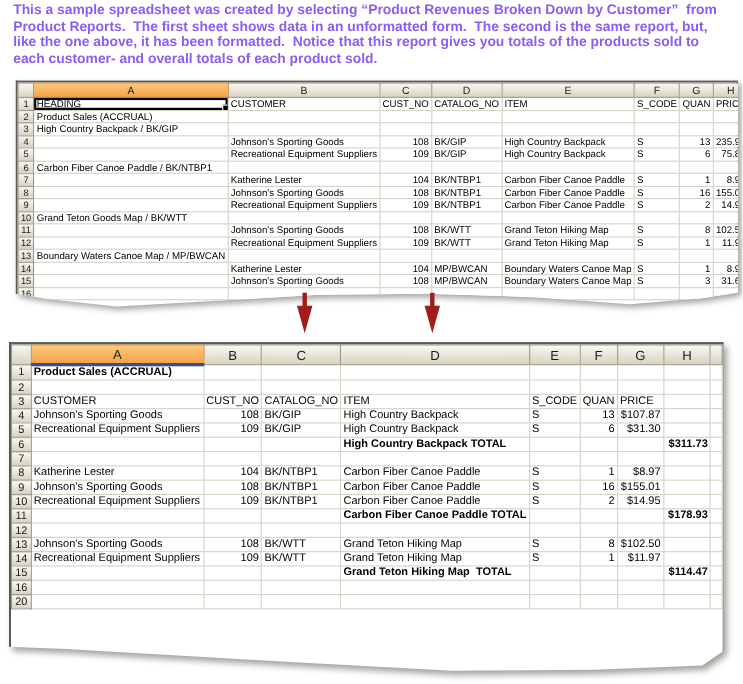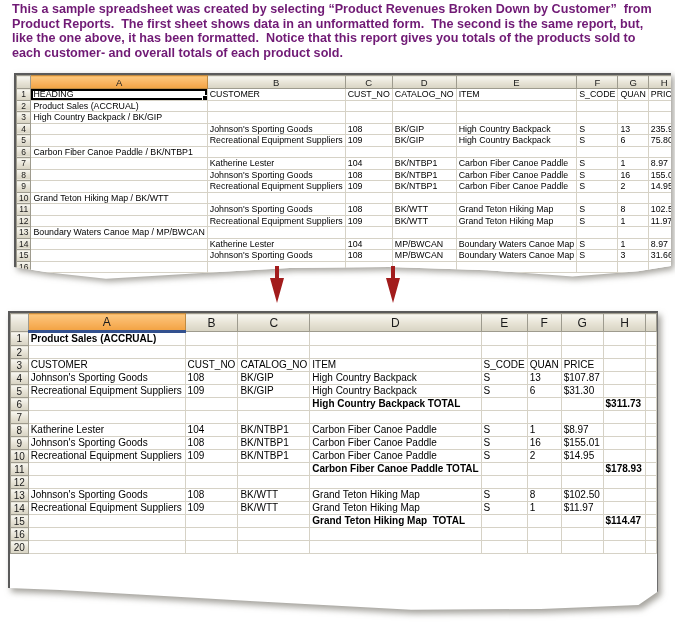--- a/index.html
+++ b/index.html
@@ -4,21 +4,21 @@
 <style>
   html,body{margin:0;padding:0;}
   body{
     width:675px;height:622px;position:relative;background:#ffffff;
     font-family:"Liberation Sans",sans-serif;overflow:hidden;
   }
   
   .intro{
     position:absolute;left:12px;top:2px;width:655px;
     font-size:12.6px;font-weight:bold;line-height:14.6px;
-    color:#701a75;white-space:pre-wrap;margin:0;
+    color:#8b5cf6;white-space:pre-wrap;margin:0;
   }
   
   .paper{position:absolute;}
   .paper1{left:14px;top:73px;width:657px;height:212px;filter:drop-shadow(3px 3px 3px rgba(90,85,75,.55));z-index:2;}
   .paper2{left:8px;top:311px;width:650px;height:300px;filter:drop-shadow(3px 4px 3px rgba(90,85,75,.55));z-index:3;}
   .torn{
     width:100%;height:100%;background:#fff;box-sizing:border-box;
     border:1px solid #6e6e6e;border-top:2px solid #5a5a5a;border-left:2px solid #5a5a5a;
   }
   .paper1 .torn{
@@ -28,21 +28,21 @@
     clip-path:polygon(0 0,100% 0,100% 93.5%,97% 98%,82% 99.3%,62% 99.6%,40% 97%,20% 94.5%,8% 93%,0 92.3%);
   }
   
   table.sheet{border-collapse:collapse;table-layout:fixed;}
   .sheet th,.sheet td{overflow:hidden;white-space:pre;box-sizing:border-box;padding:0 2px;}
   .sheet th{
     background:linear-gradient(180deg,#F8F7F1 0%,#E6E2D4 55%,#D7D3C3 100%);
     border:1px solid #9E9B8E;font-weight:normal;color:#1b1b1b;text-align:center;
   }
   .sheet td{border:1px solid #D6D2C6;background:#fff;color:#000;text-align:left;}
-  .sheet td.num{text-align:left;}
+  .sheet td.num{text-align:right;}
   .sheet tr.bold td{font-weight:bold;}
   th.hdr-sel{
     background:linear-gradient(180deg,#FCC87D 0%,#F8B25E 55%,#F2A343 100%);
     border-color:#C08A40;
   }
   th.col-underline{border-bottom:3px solid #33518F;}
   td.sel{outline:2px solid #000;outline-offset:-2px;position:relative;text-decoration:underline;}
   td.sel::after{
     content:"";position:absolute;right:0;bottom:0;width:4px;height:4px;
     background:#000;border-left:1px solid #fff;border-top:1px solid #fff;
@@ -193,21 +193,21 @@
             <td>Recreational Equipment Suppliers</td>
             <td class="num">109</td>
             <td>BK/NTBP1</td>
             <td>Carbon Fiber Canoe Paddle</td>
             <td>S</td>
             <td class="num">2</td>
             <td class="num">14.95</td>
           </tr>
           <tr>
             <th>10</th>
-            <td>Grand Teton Hiking Map / BK/WTT</td>
+            <td>Grand Teton Goods Map / BK/WTT</td>
             <td></td>
             <td></td>
             <td></td>
             <td></td>
             <td></td>
             <td></td>
             <td></td>
           </tr>
           <tr>
             <th>11</th>

